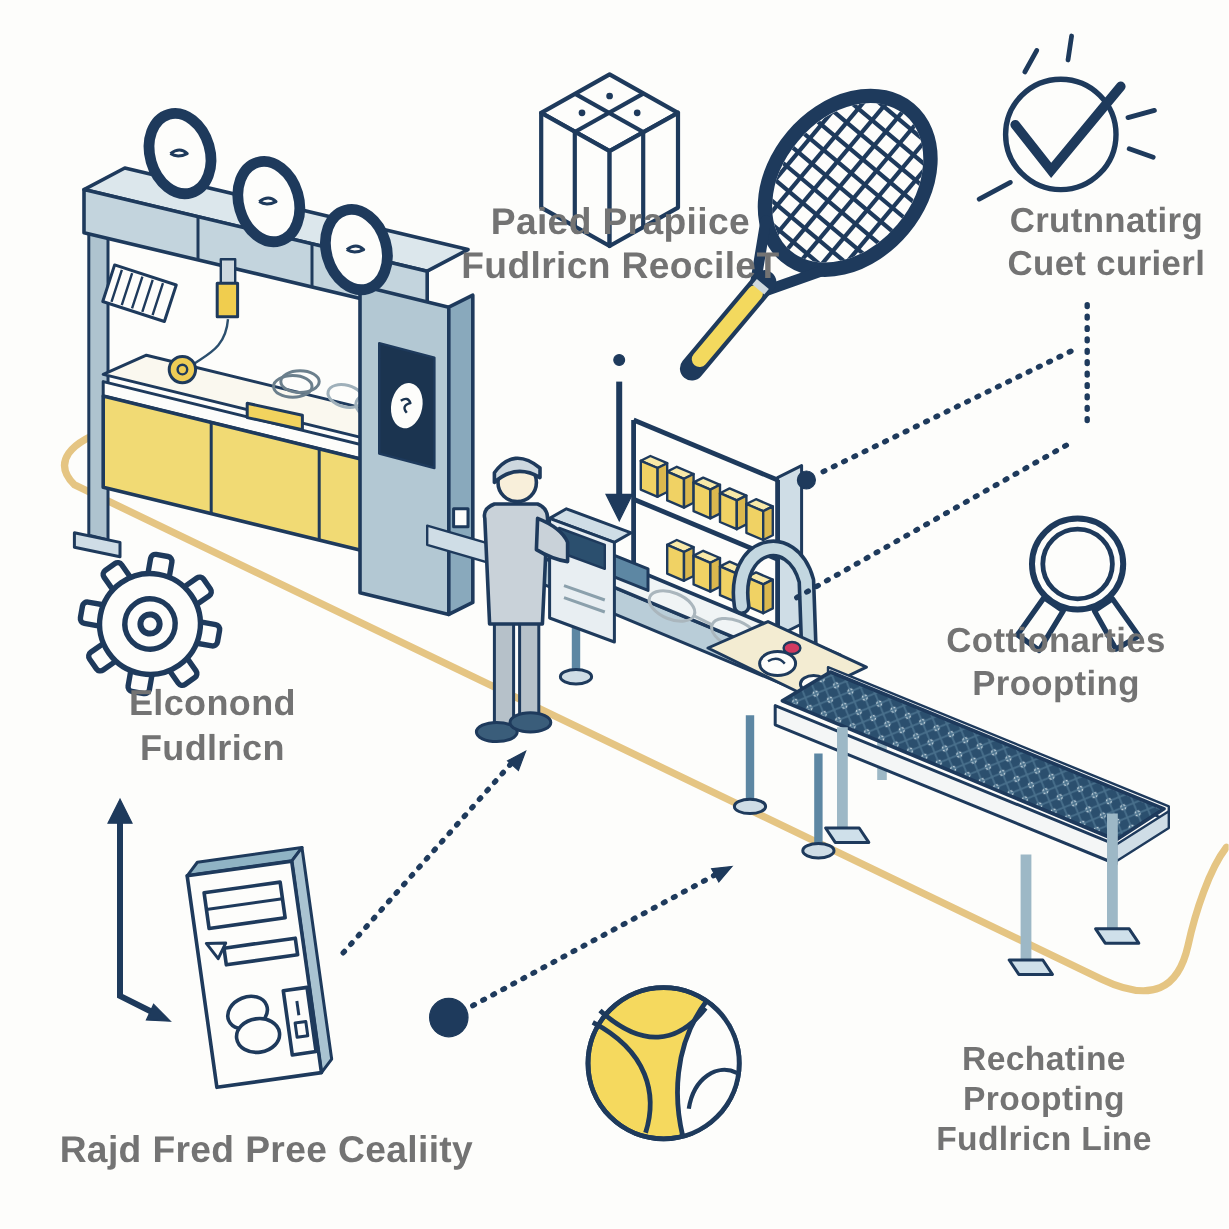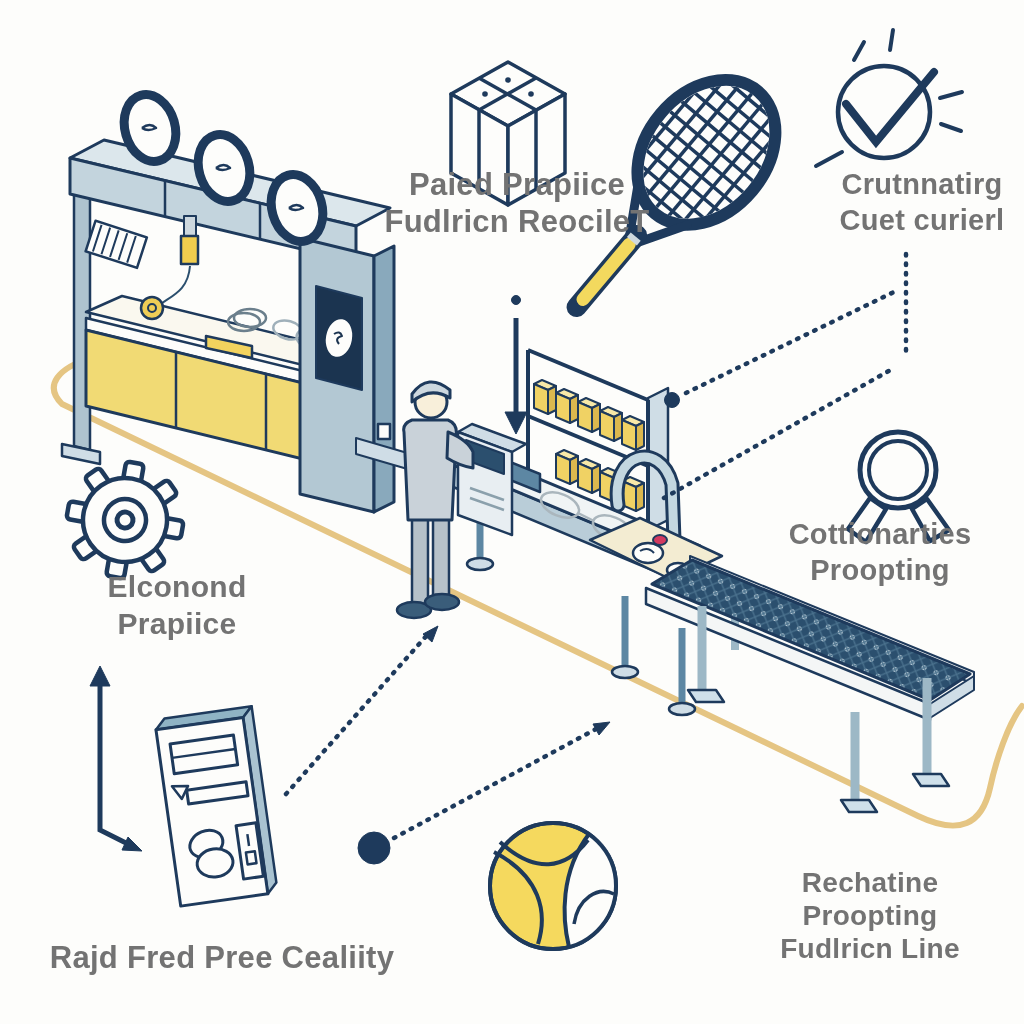--- a/index.html
+++ b/index.html
@@ -355,21 +355,21 @@
   <div class="label lbl-top-right t-center">
     <span>Crutnnatirg</span>
     <span>Cuet curierl</span>
   </div>
   <div class="label lbl-right t-center">
     <span>Cottionarties</span>
     <span>Proopting</span>
   </div>
   <div class="label lbl-left t-left">
     <span>Elconond</span>
-    <span>Prapiice</span>
+    <span>Fudlricn</span>
   </div>
   <div class="label lbl-bottom-left t-center">
     <span>Rajd Fred Pree Cealiity</span>
   </div>
   <div class="label lbl-bottom-right t-center">
     <span>Rechatine</span>
     <span>Proopting</span>
     <span>Fudlricn Line</span>
   </div>
 

